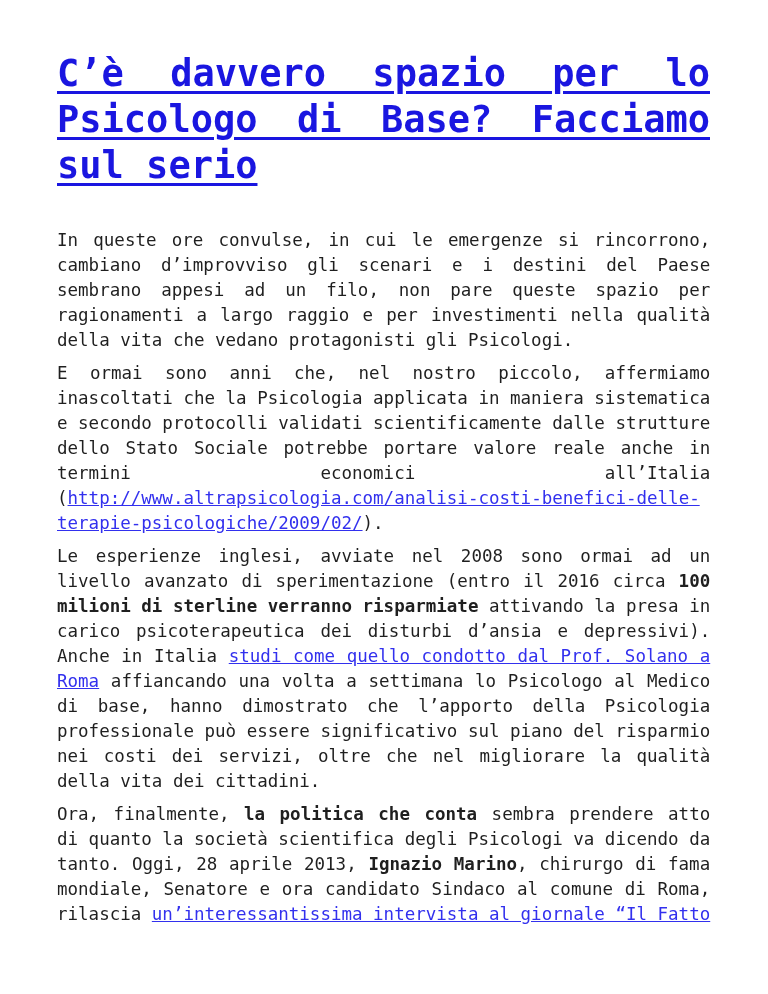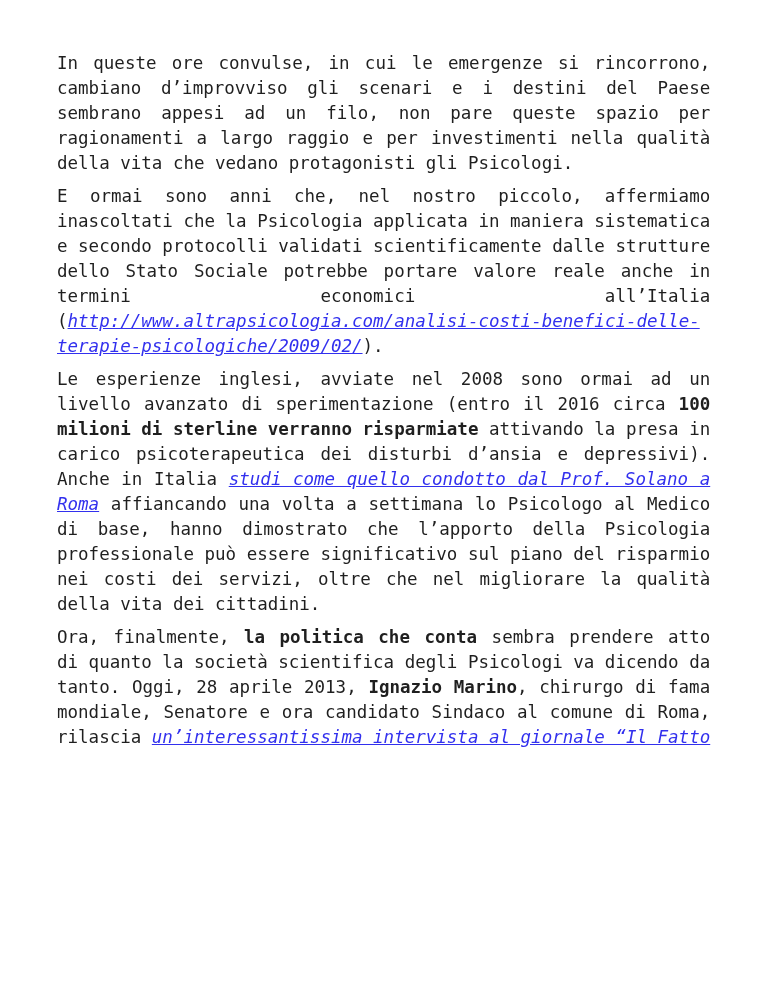--- a/index.html
+++ b/index.html
@@ -48,26 +48,26 @@
     color: var(--text);
     text-align: justify;
     overflow-wrap: break-word;
   }
   .article-body p.para:last-child { margin-bottom: 8px; }
   .article-body strong { font-weight: bold; }
   .article-body a.inline-link {
     color: var(--link-color);
     text-decoration: underline;
     cursor: pointer;
-    font-style: italic;
   }
 </style>
 </head>
 <body>
 
 <div class="page">
+  <h1 class="article-title"><a>C’è davvero spazio per lo Psicologo di Base? Facciamo sul serio</a></h1>
   <div class="article-body">
       <p class="para"><span>In queste ore convulse, in cui le emergenze si rincorrono, cambiano d’improvviso gli scenari e i destini del Paese sembrano appesi ad un filo, non pare queste spazio per ragionamenti a largo raggio e per investimenti nella qualità della vita che vedano protagonisti gli Psicologi.</span></p>
       <p class="para"><span>E ormai sono anni che, nel nostro piccolo, affermiamo inascoltati che la Psicologia applicata in maniera sistematica e secondo protocolli validati scientificamente dalle strutture dello Stato Sociale potrebbe portare valore reale anche in termini economici all’Italia (</span><a class="inline-link">http://www.altrapsicologia.com/analisi-costi-benefici-delle-terapie-psicologiche/2009/02/</a><span>).</span></p>
       <p class="para"><span>Le esperienze inglesi, avviate nel 2008 sono ormai ad un livello avanzato di sperimentazione (entro il 2016 circa </span><strong>100 milioni di sterline verranno risparmiate</strong><span> attivando la presa in carico psicoterapeutica dei disturbi d’ansia e depressivi). Anche in Italia </span><a class="inline-link">studi come quello condotto dal Prof. Solano a Roma</a><span> affiancando una volta a settimana lo Psicologo al Medico di base, hanno dimostrato che l’apporto della Psicologia professionale può essere significativo sul piano del risparmio nei costi dei servizi, oltre che nel migliorare la qualità della vita dei cittadini.</span></p>
       <p class="para"><span>Ora, finalmente, </span><strong>la politica che conta</strong><span> sembra prendere atto di quanto la società scientifica degli Psicologi va dicendo da tanto. Oggi, 28 aprile 2013, </span><strong>Ignazio Marino</strong><span>, chirurgo di fama mondiale, Senatore e ora candidato Sindaco al comune di Roma, rilascia </span><a class="inline-link">un’interessantissima intervista al giornale “Il Fatto</a></p>
     </div>
 </div>
 
 </body></html>

